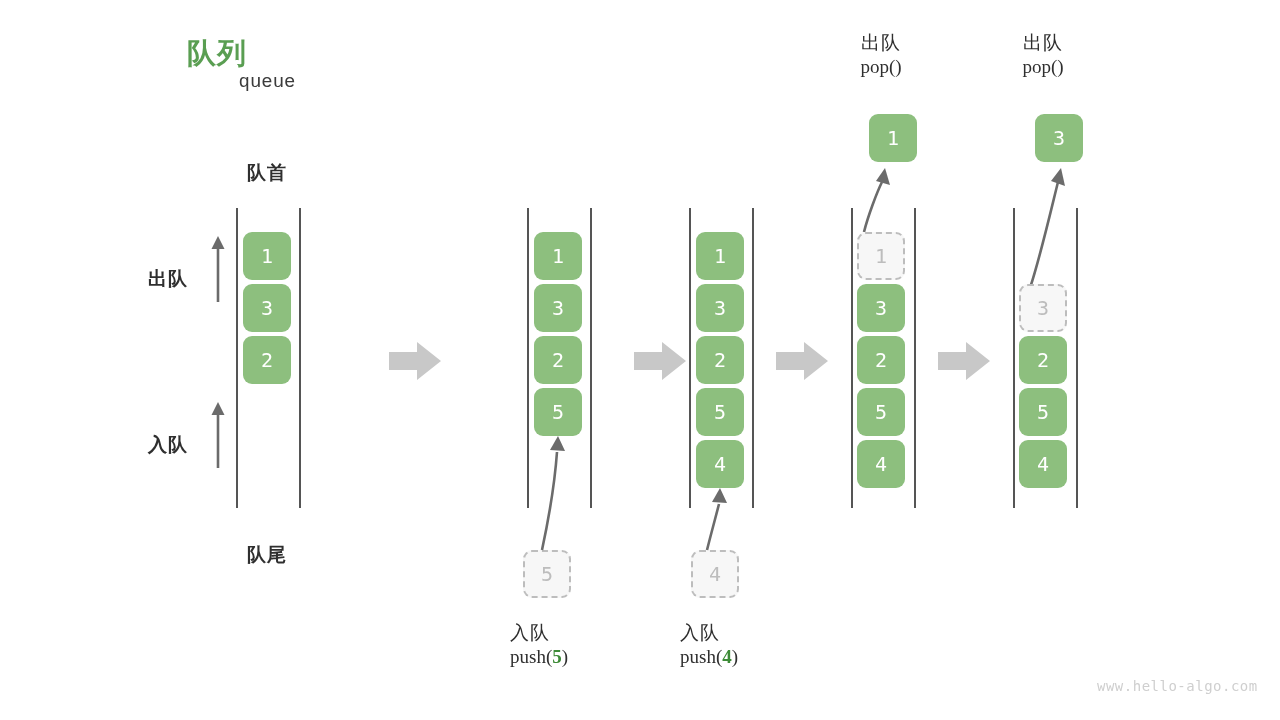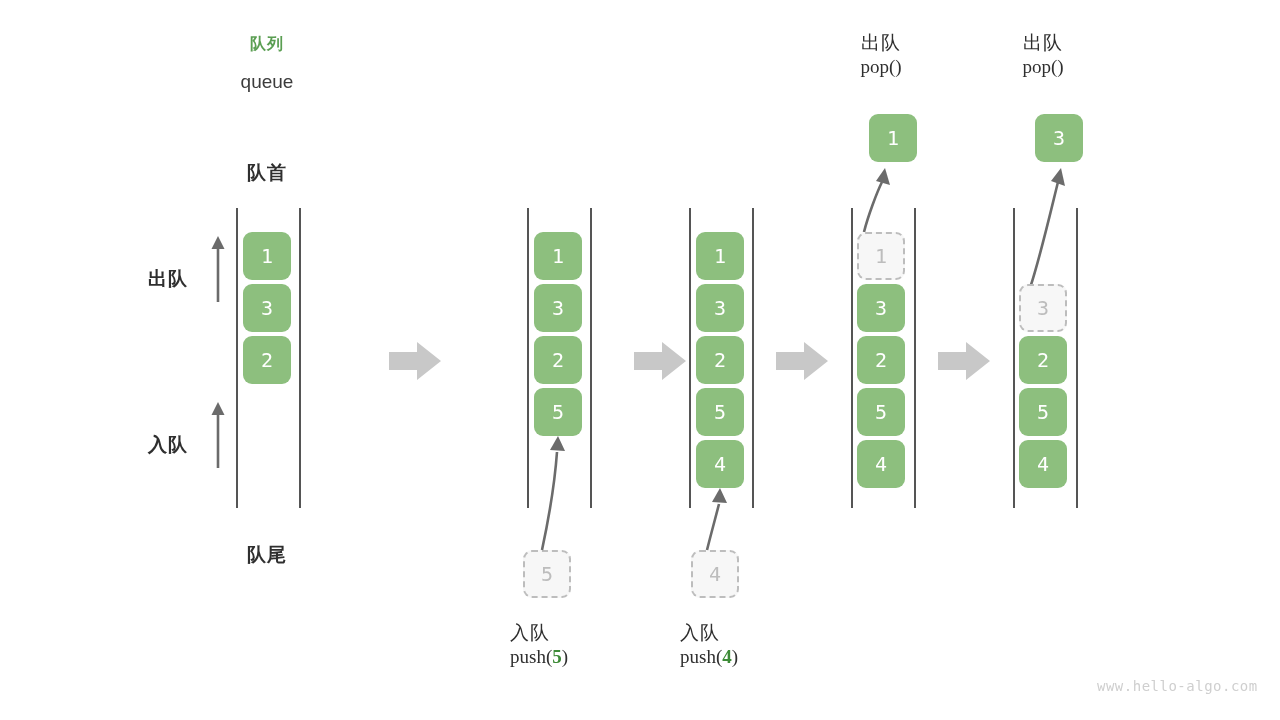--- a/index.html
+++ b/index.html
@@ -18,29 +18,29 @@
   #stage {
     position: absolute;
     inset: 0;
     width: 1280px;
     height: 720px;
   }
   .abs { position: absolute; }
 
   
   .title-cn {
-    font-size: 16px;
+    font-size: 29px;
     font-weight: bold;
     color: #5a9e52;
-    text-align: center;
+    text-align: left;
     letter-spacing: 1px;
     white-space: nowrap;
   }
   .title-en {
-    font-family: Liberation Sans, sans-serif;
+    font-family: Liberation Mono, monospace;
     font-size: 19px;
     color: #3b3b3b;
     text-align: center;
     white-space: nowrap;
   }
   .anchor-label {
     font-size: 19px;
     font-weight: bold;
     color: #2f2f2f;
     text-align: center;

